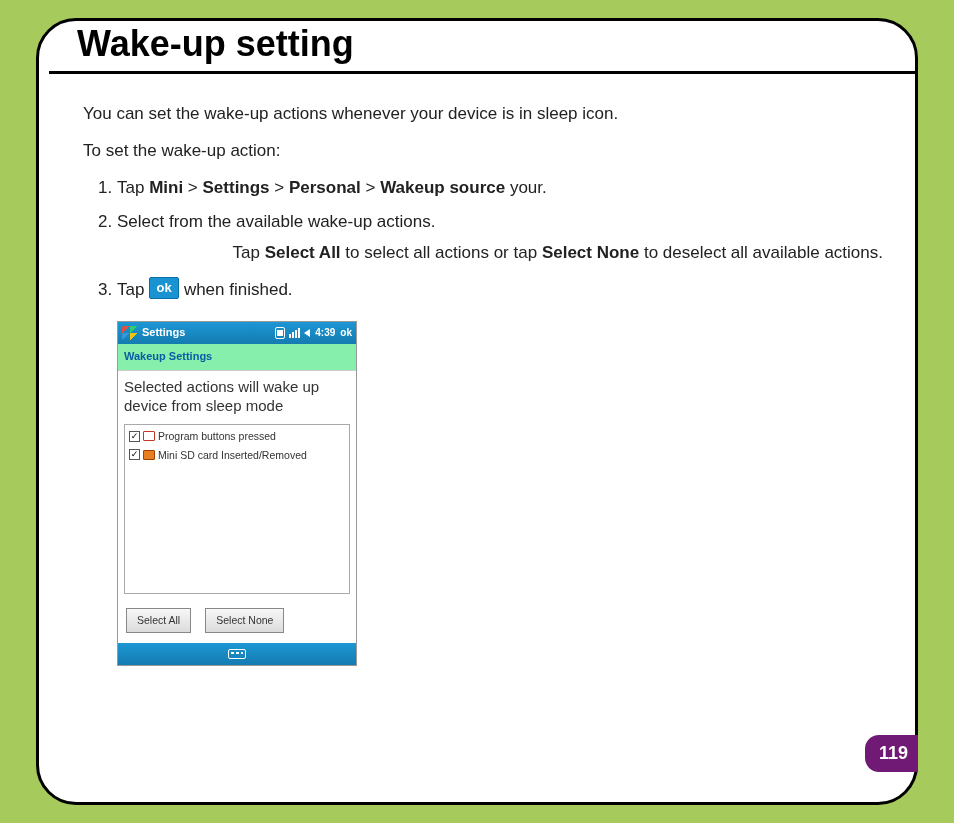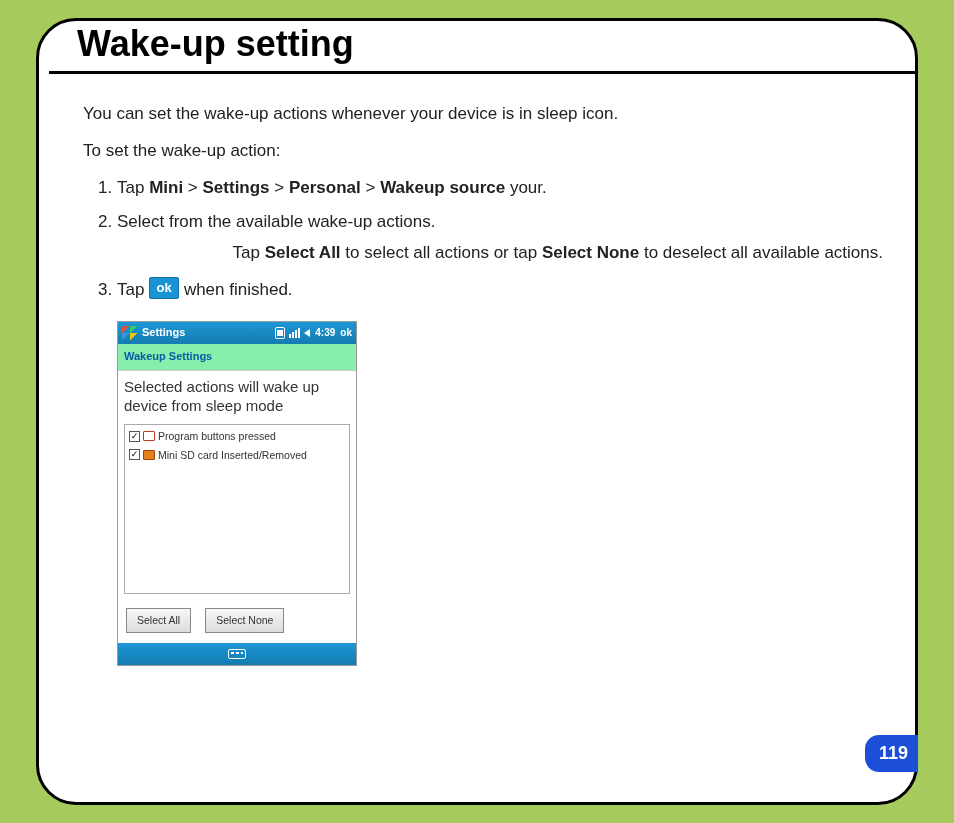--- a/index.html
+++ b/index.html
@@ -191,21 +191,21 @@
       linear-gradient(#fff,#fff) 0 0/3px 2px no-repeat,
       linear-gradient(#fff,#fff) 5px 0/3px 2px no-repeat,
       linear-gradient(#fff,#fff) 10px 0/3px 2px no-repeat,
       linear-gradient(#fff,#fff) 2px 4px/9px 2px no-repeat;
   }
 
   .page-number-tab {
     position: absolute;
     right: -3px;
     bottom: 30px;
-    background: #1d4ed8;
+    background: #701a75;
     color: #fff;
     font-weight: bold;
     font-size: 18px;
     padding: 8px 10px 8px 14px;
     border-top-left-radius: 14px;
     border-bottom-left-radius: 14px;
   }
 </style>
 </head>
 <body>

